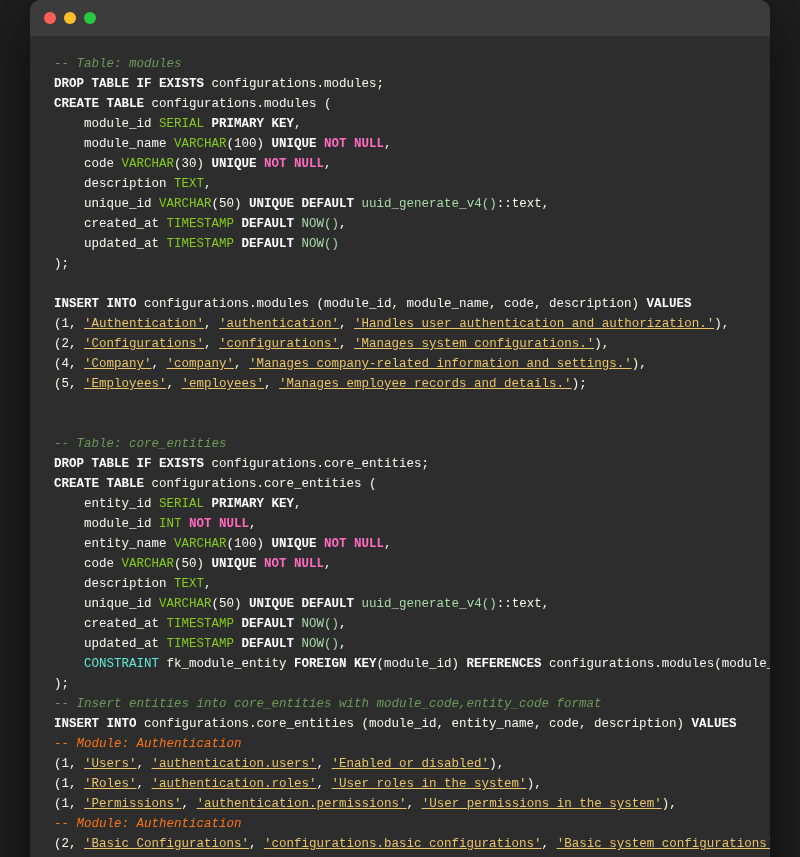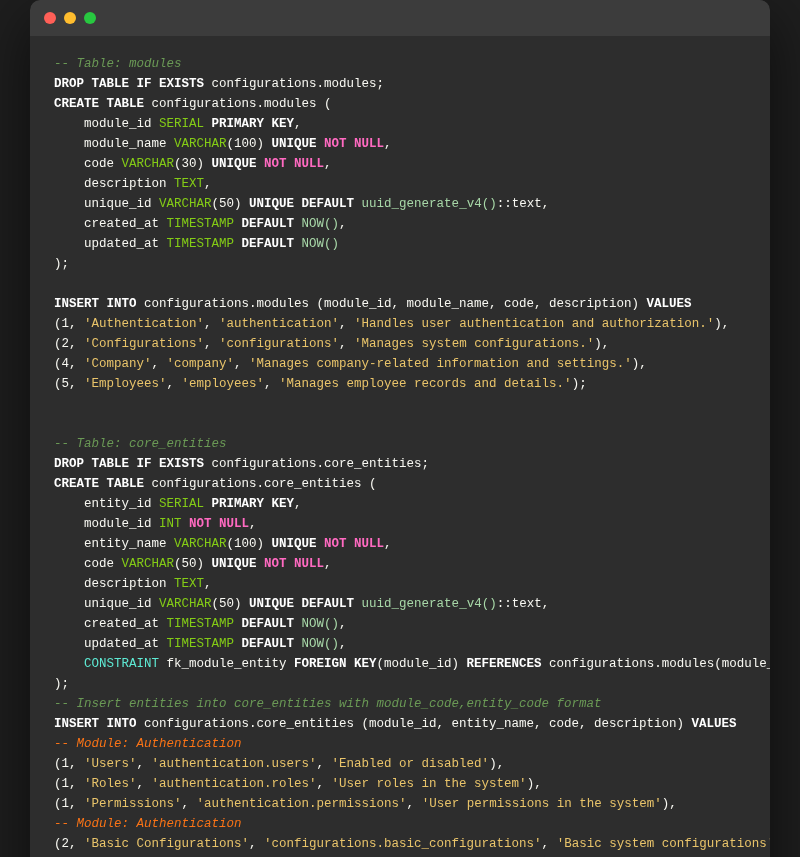--- a/index.html
+++ b/index.html
@@ -41,21 +41,21 @@
       padding: 18px 24px 24px 24px;
       font-size: 12.5px;
       line-height: 1.6;
       color: #f8f8f2;
       white-space: pre;
       overflow-x: auto;
     }
     .comment { color: #6a9955; font-style: italic; margin-top: 17px; }
     .keyword { color: #ffffff; font-weight: bold; }
     .type { color: #84cc16; }
-    .string { color: #e9c46a; }
+    .string { color: #e9c46a; text-decoration: underline; }
     .not-null { color: #ff6ac1; font-weight: bold; text-align: center; }
     .function-call { color: #a8d8a8; font-family: Liberation Mono, monospace; }
     .constraint { color: #5eead4; }
     .module-comment { color: #f97316; font-style: italic; }
   </style>
 </head>
 <body>
 
 <div class="window">
   <div class="titlebar">

